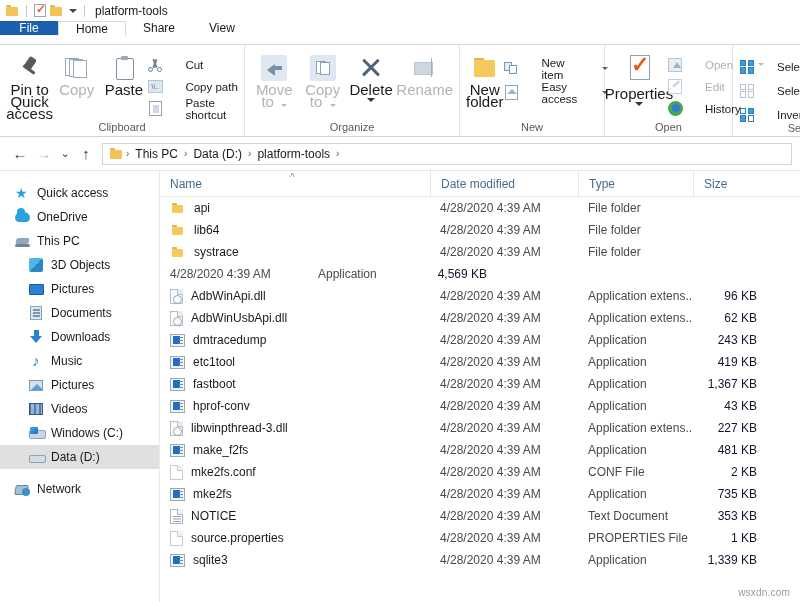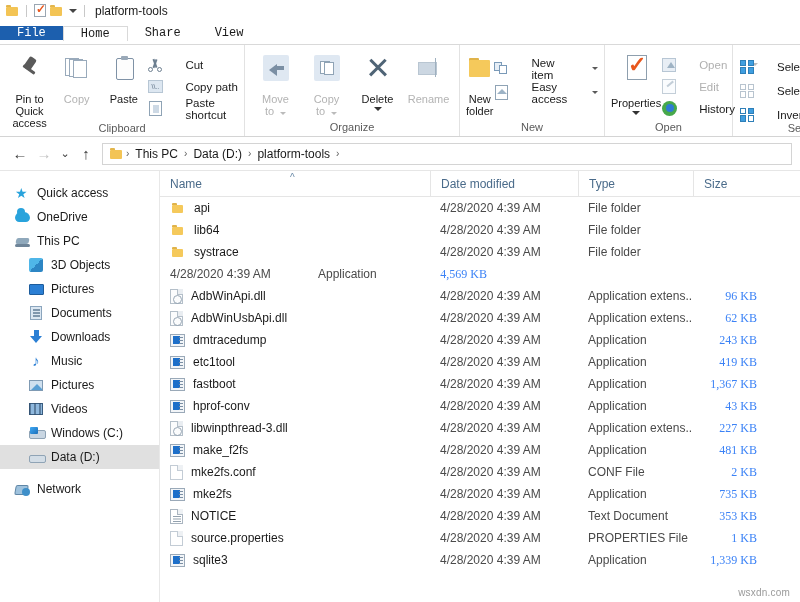--- a/index.html
+++ b/index.html
@@ -22,33 +22,33 @@
 
   .folder-ico { width: 13px; height: 11px; position: relative; }
   .folder-ico::before { content:""; position:absolute; left:0; top:0; width:5px; height:2px; background:#e3b64c; border-radius:1px 1px 0 0;}
   .folder-ico::after { content:""; position:absolute; left:0; top:1.5px; width:12px; height:9px; background:#f3c455; border-radius:1px; }
 
   .prop-ico { width: 12px; height: 13px; border: 1px solid #9aa6b2; background:#fff; position: relative;}
   .prop-ico::after { content:"✓"; position:absolute; left:1px; top:-3px; font-size:12px; color:#e8571d; font-weight:bold;}
   .caret-down { width:0;height:0;border-left:4px solid transparent;border-right:4px solid transparent;border-top:4px solid #444; margin-left:2px;}
 
   
-  .tabs { height: 24px; display: flex; align-items: center; background: #ffffff; flex: none; border-bottom: 1px solid #d9d9d9; font-family: Liberation Mono, monospace;}
+  .tabs { height: 24px; display: flex; align-items: flex-start; background: #ffffff; flex: none; border-bottom: 1px solid #d9d9d9;}
   .tab { display:flex; align-items:center; justify-content:center; font-size:12px; padding: 0 17px; color:#1a1a1a; cursor: default;}
   .tab.file { background: #1c5fae; color: #ffffff; min-width: 58px; }
   .tab.active { background:#ffffff; border-left:1px solid #d9d9d9; border-right:1px solid #d9d9d9; border-top:1px solid #d9d9d9; margin-bottom:-1px;}
 
   
   .ribbon { height: 92px; display:flex; background:#ffffff; border-bottom:1px solid #d4d4d4; flex:none; }
   .rgroup { display:flex; flex-direction:column; justify-content:space-between; border-right:1px solid #e2e2e2; padding: 3px 0 0 0; }
   .rgroup-body { display:flex; align-items:flex-start; padding: 3px 6px 0 6px; height: 74px; }
   .rgroup-title { text-align:center; font-size:11px; color:#5a5a5a; padding-bottom:3px; }
 
   .bigbtn { width:58px; display:flex; flex-direction:column; align-items:center; padding-top:4px; cursor:default;}
-  .bigbtn .lbl { font-size:11px; text-align:center; line-height:12px; margin-top:12px; color:#1a1a1a;}
+  .bigbtn .lbl { font-size:15px; text-align:center; line-height:12px; margin-top:3px; color:#1a1a1a;}
   .bigbtn.disabled .lbl { color:#b3b3b3; }
   .smallcol { display:flex; flex-direction:column; justify-content:flex-start; padding-top:5px; gap:5px;}
   .smallbtn { display:flex; align-items:center; gap:22px; font-size:11.5px; color:#1a1a1a; cursor:default; height:17px;}
   .smallbtn.disabled { color:#b0b0b0; }
   .smallbtn .sico { width:16px; height:16px; display:flex; align-items:center; justify-content:center; flex:none;}
 
   
   .pin-ico { width:26px;height:26px; position:relative;}
   .pin-ico::before{content:"";position:absolute;left:9px;top:2px;width:8px;height:13px;background:#5a5a5a;border-radius:2px;transform:rotate(35deg);}
   .pin-ico::after{content:"";position:absolute;left:5px;top:13px;width:14px;height:3px;background:#5a5a5a;border-radius:1px;transform:rotate(35deg);}
@@ -165,21 +165,21 @@
   .col-date { width:148px; }
   .col-type { width:115px; }
   .col-size { width:84px; }
   .sortcaret { position:absolute; left:130px; top:1px; color:#6a8aa8; font-size:10px;}
   .rows { flex:1; overflow:hidden;}
   .row { height:22px; display:flex; align-items:center; font-size:12px; color:#1a1a1a; cursor:default;}
   .cell { padding-left:10px; display:flex; align-items:center; gap:8px; overflow:hidden; white-space:nowrap;}
   .c-name { width:270px; }
   .c-date { width:148px; color:#4a4a4a;text-align:right;}
   .c-type { width:115px; color:#4a4a4a;}
-  .c-size { width:84px; color:#3b82f6; justify-content:flex-end; padding-right:20px; padding-left:0;font-family:Liberation Serif, serif;}
+  .c-size { width:84px; color:#0f172a; justify-content:flex-end; padding-right:20px; padding-left:0;}
   .fico { width:16px; height:16px; flex:none; position:relative;}
 
   .ic-folder::before{content:"";position:absolute;left:2px;top:3px;width:5px;height:2px;background:#e0b34a;border-radius:1px 1px 0 0;}
   .ic-folder::after{content:"";position:absolute;left:2px;top:4.5px;width:11px;height:8px;background:#f5c95b;border-radius:1px;}
   .ic-app{width:15px;height:13px;border:1px solid #9aa9b8;background:#f2f5f8;position:relative;}
   .ic-app::before{content:"";position:absolute;left:1.5px;top:1.5px;width:7px;height:8px;background:#1d6fc9;}
   .ic-app::after{content:"";position:absolute;right:1.5px;top:2px;width:4px;height:1.2px;background:#7b8fa4;box-shadow:0 3px 0 #7b8fa4, 0 6px 0 #7b8fa4;}
   .ic-dll{width:13px;height:15px;border:1px solid #b4bfc9;background:#fbfcfd;position:relative;}
   .ic-dll::before{content:"";position:absolute;right:-1px;top:-1px;width:5px;height:5px;background:#e9edf1;border-left:1px solid #b4bfc9;border-bottom:1px solid #b4bfc9;}
   .ic-dll::after{content:"";position:absolute;left:2px;top:5px;width:7px;height:7px;border-radius:50%;border:1.6px solid #97a6b4;}

